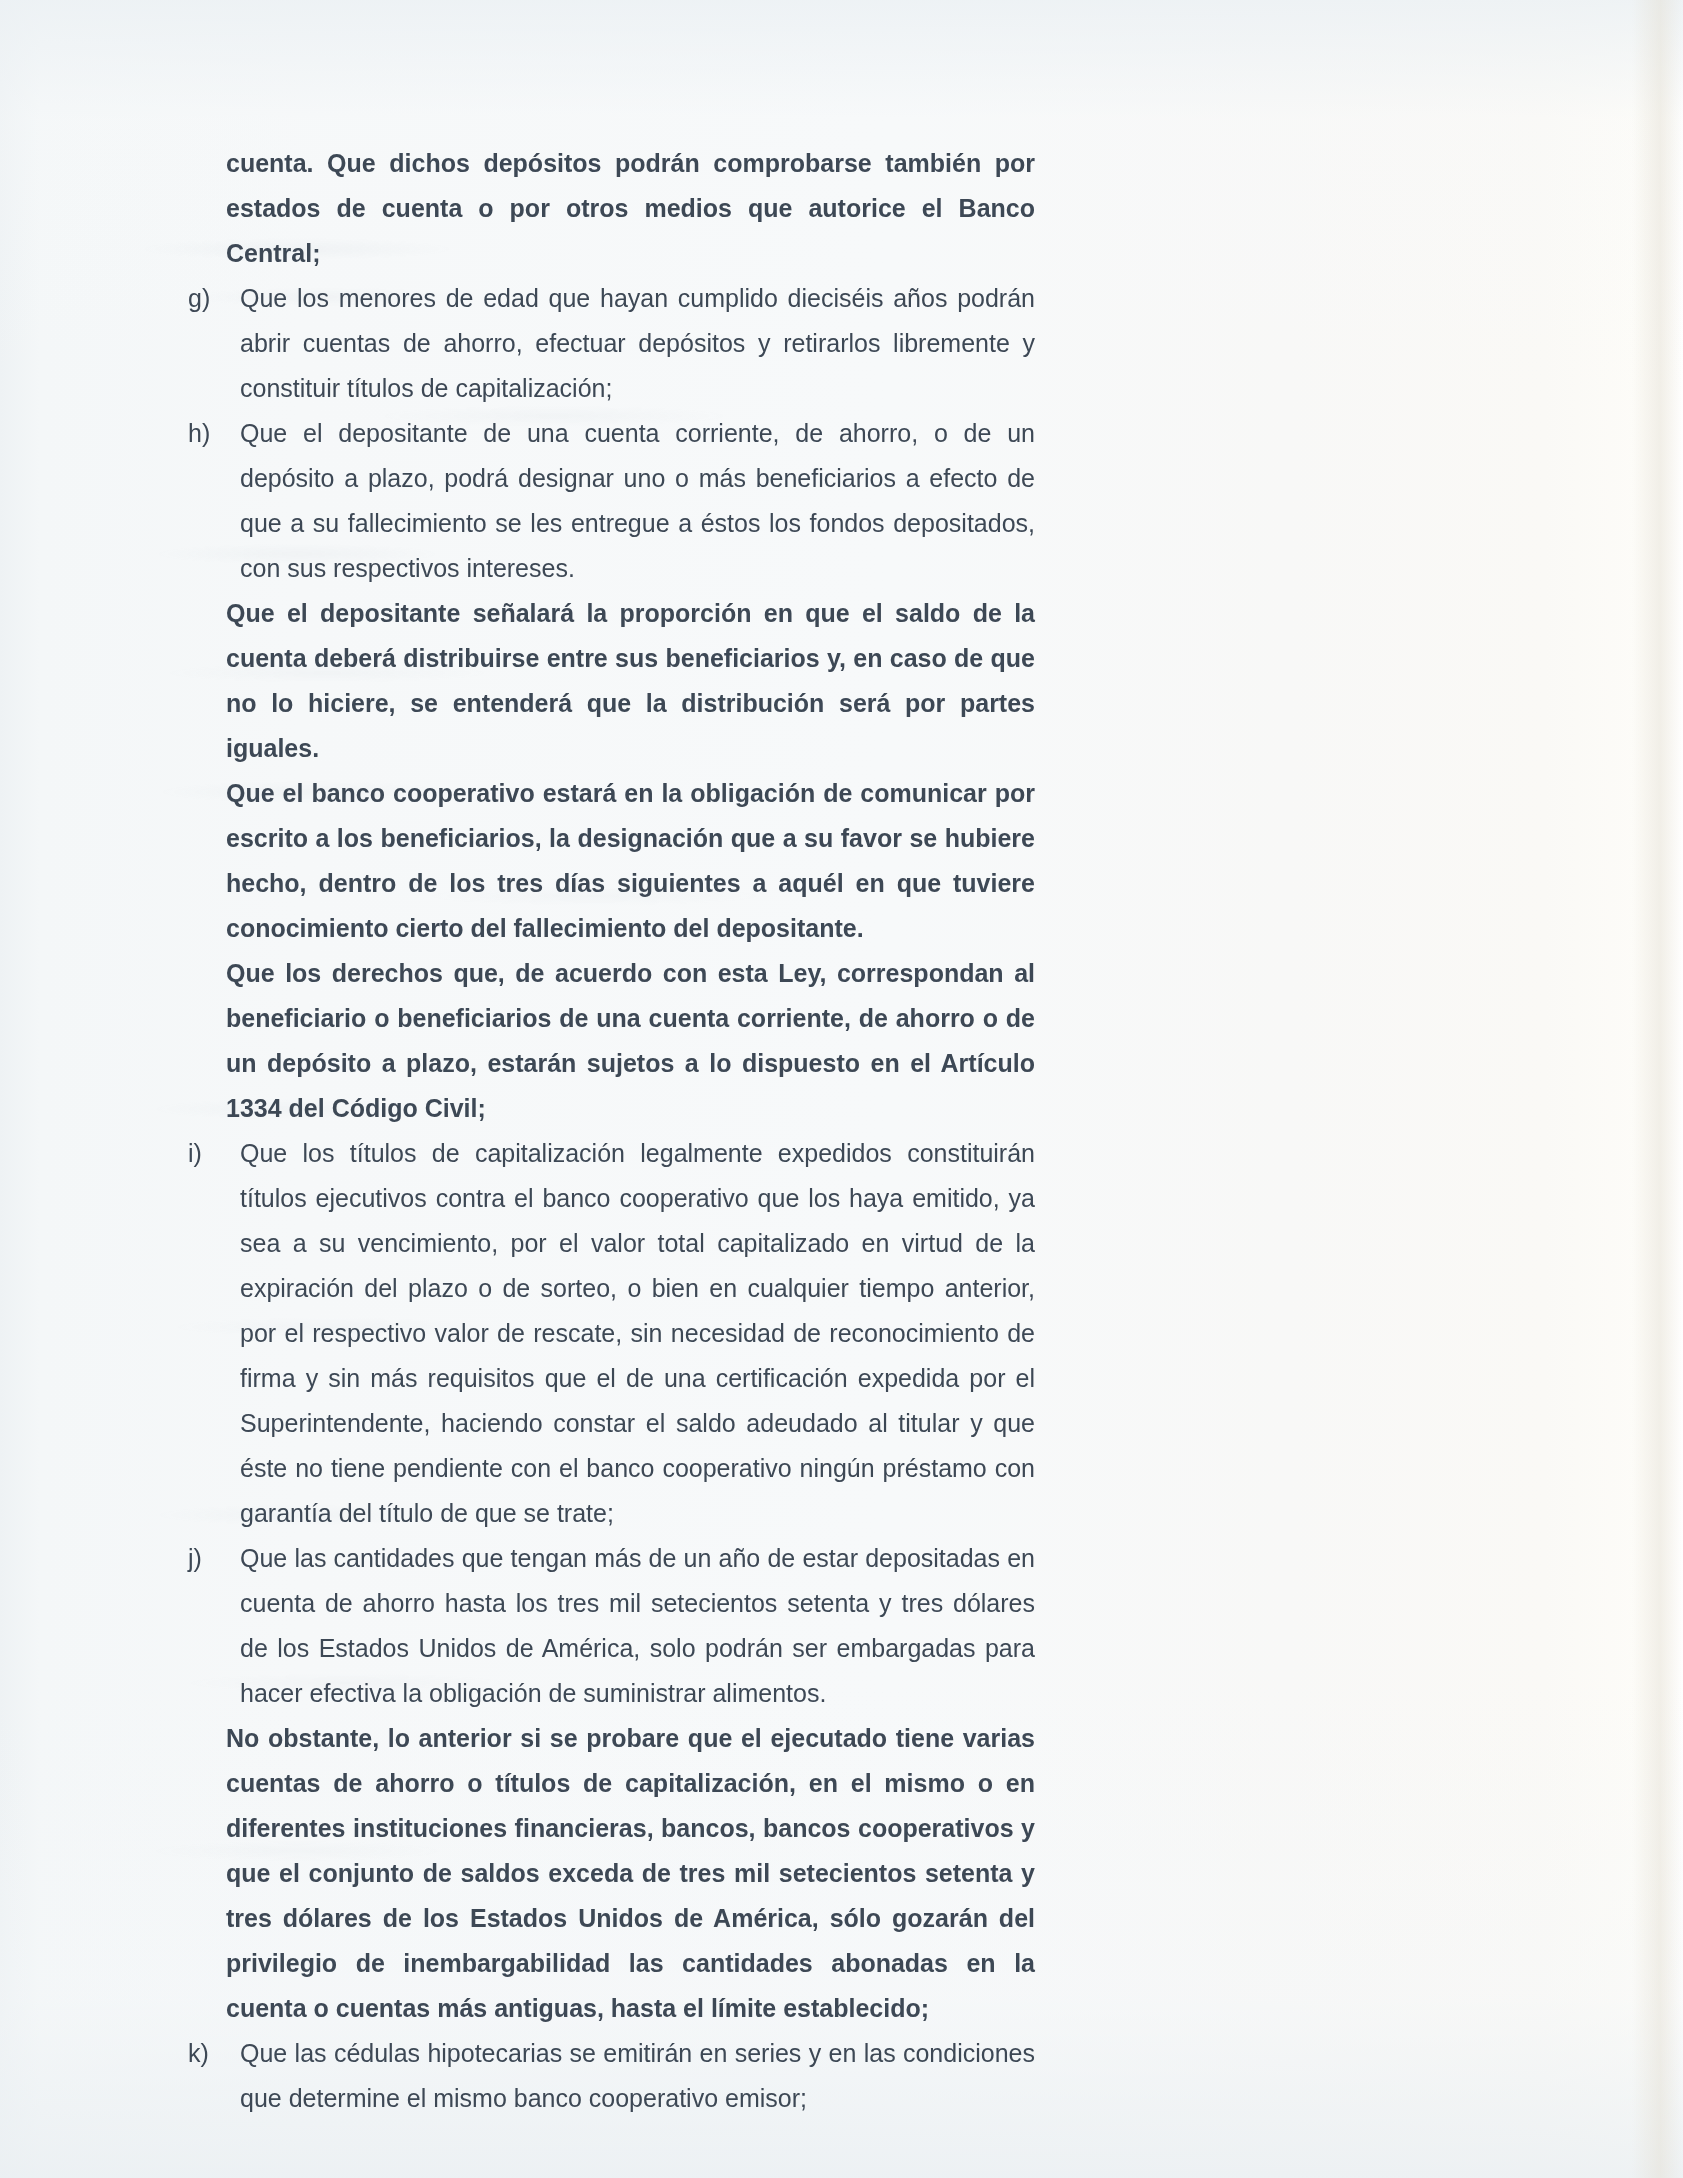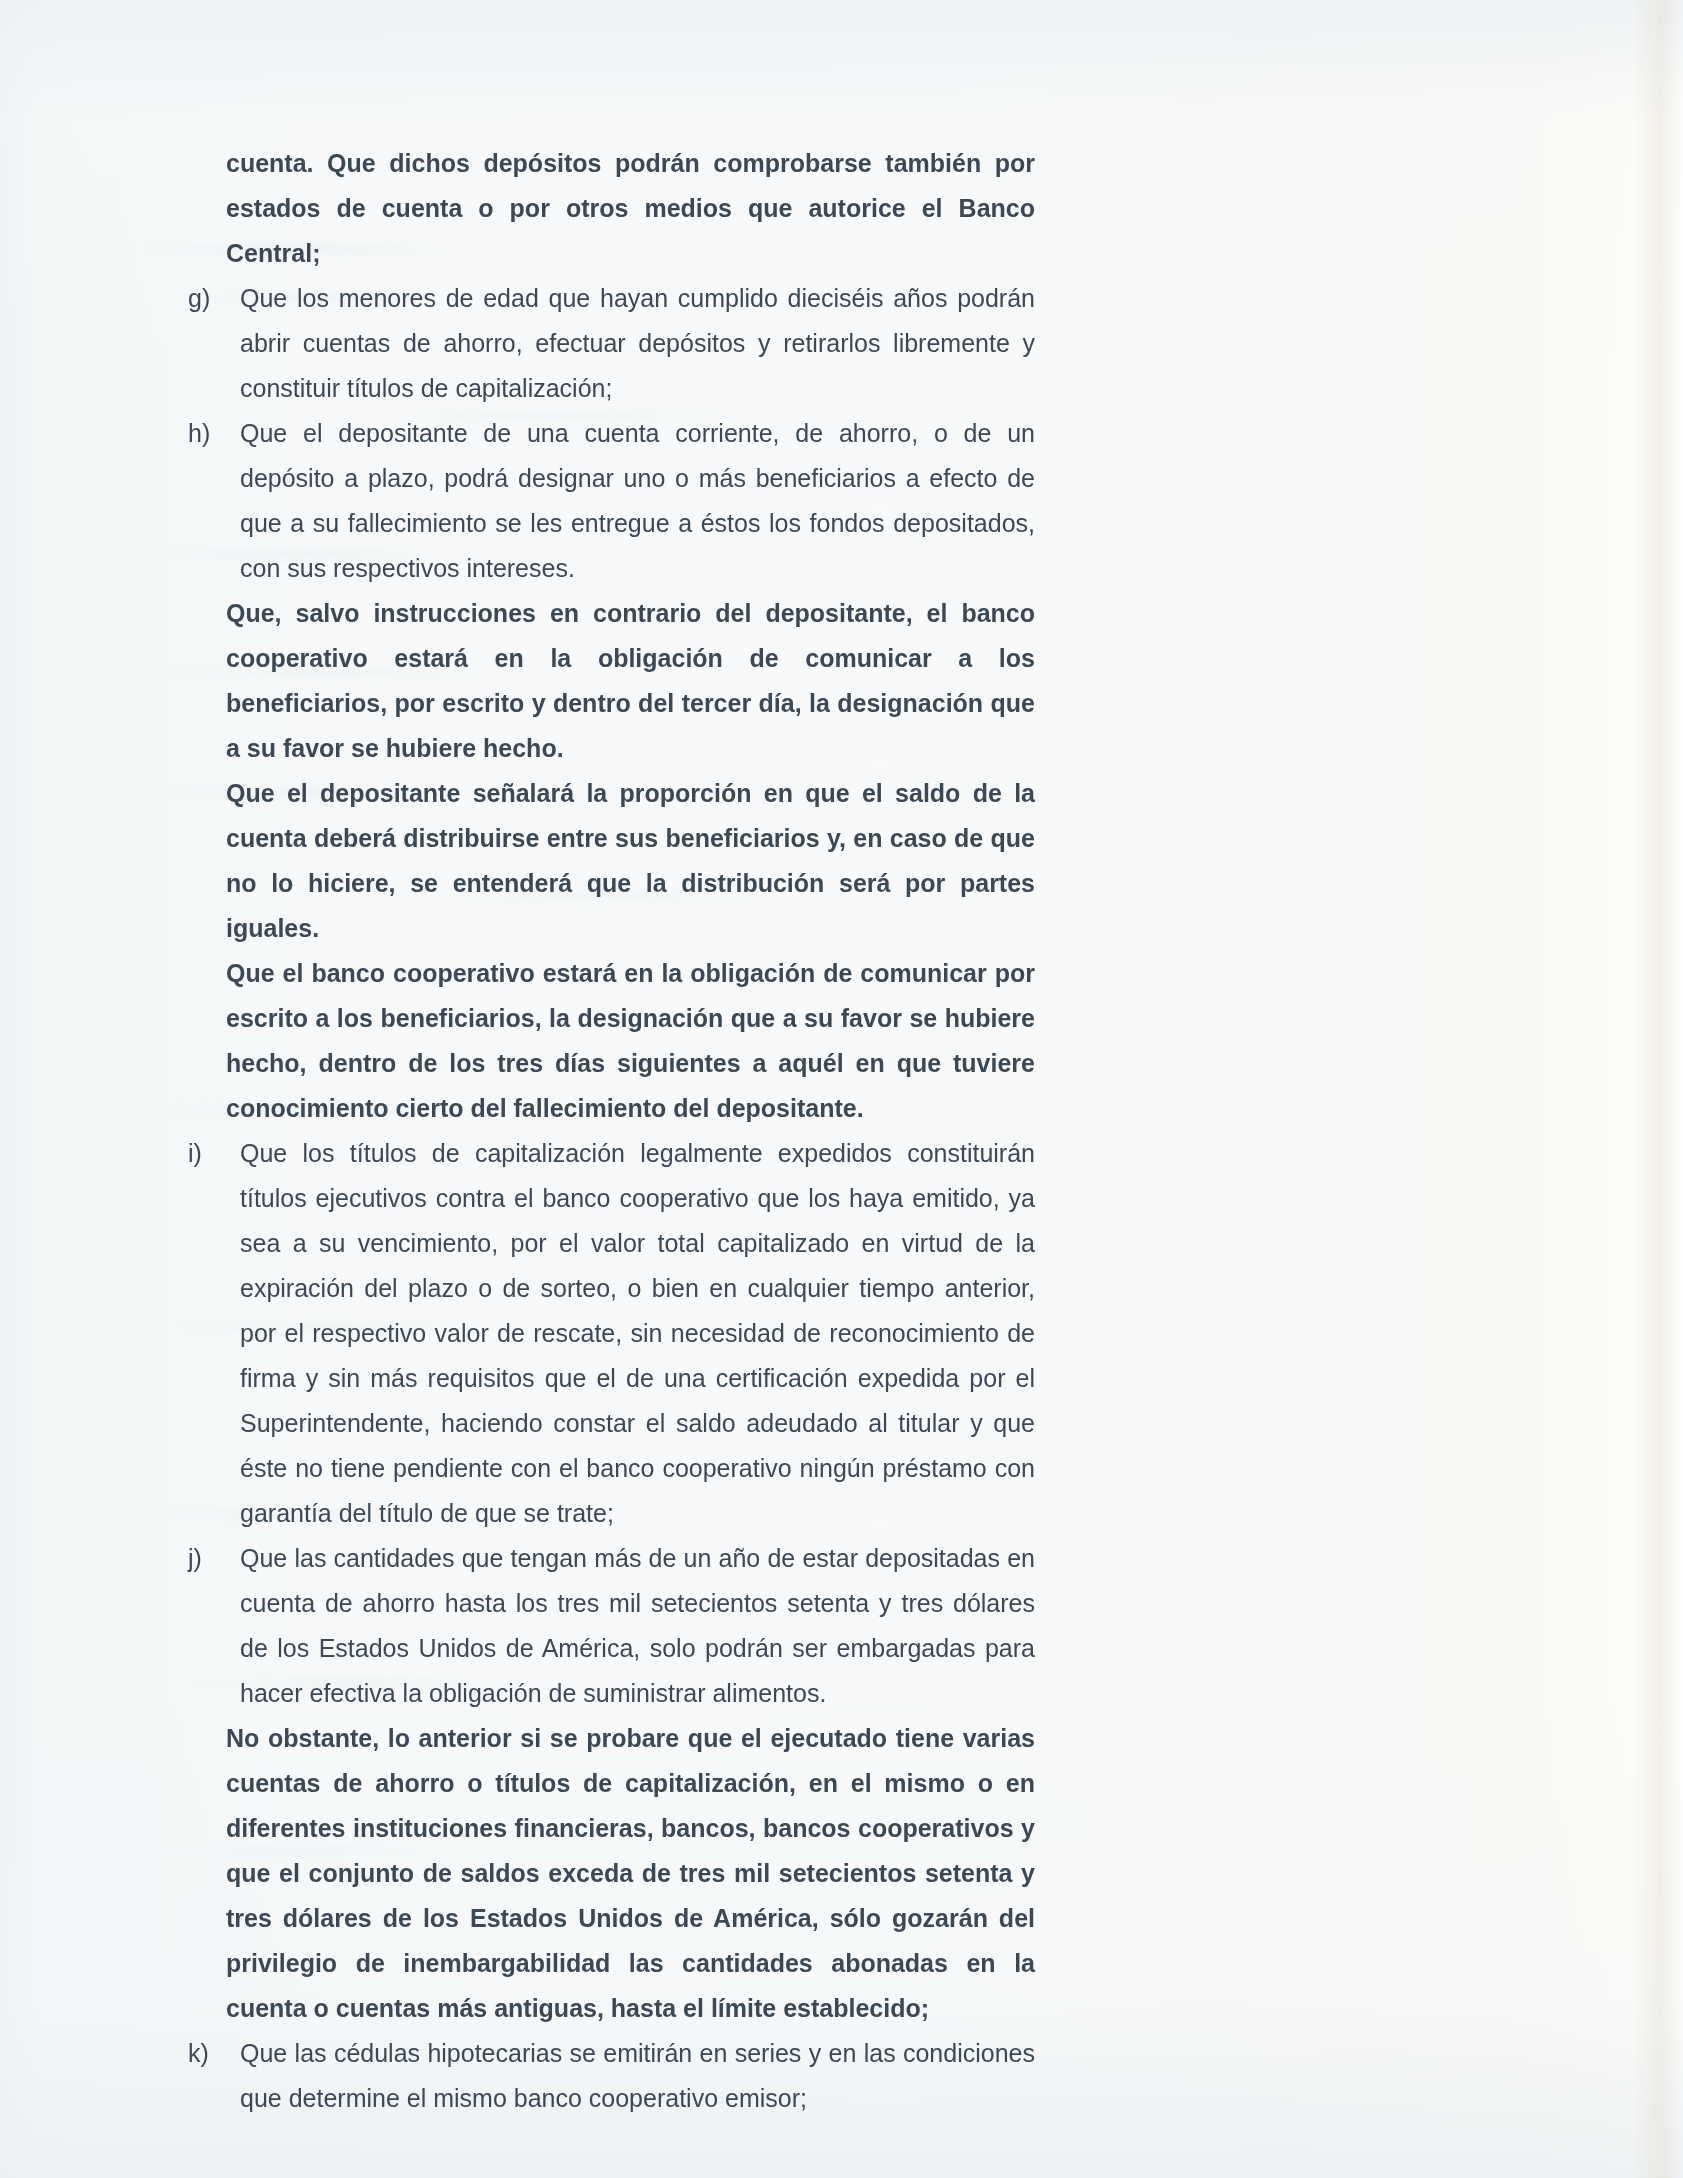--- a/index.html
+++ b/index.html
@@ -141,27 +141,27 @@
     </div>
     <div class="para">
       <span class="marker">g)</span>
       <span class="body">Que los menores de edad que hayan cumplido dieciséis años podrán abrir cuentas de ahorro, efectuar depósitos y retirarlos libremente y constituir títulos de capitalización;</span>
     </div>
     <div class="para">
       <span class="marker">h)</span>
       <span class="body">Que el depositante de una cuenta corriente, de ahorro, o de un depósito a plazo, podrá designar uno o más beneficiarios a efecto de que a su fallecimiento se les entregue a éstos los fondos depositados, con sus respectivos intereses.</span>
     </div>
     <div class="para cont nomarker">
-      <span class="body">Que, salvo instrucciones en contrario del depositante, el banco cooperativo estará en la obligación de comunicar a los beneficiarios, por escrito y dentro del tercer día, la designación que a su favor se hubiere hecho.</span>
-    </div>
-    <div class="para cont nomarker">
       <span class="body">Que el depositante señalará la proporción en que el saldo de la cuenta deberá distribuirse entre sus beneficiarios y, en caso de que no lo hiciere, se entenderá que la distribución será por partes iguales.</span>
     </div>
     <div class="para cont nomarker">
       <span class="body">Que el banco cooperativo estará en la obligación de comunicar por escrito a los beneficiarios, la designación que a su favor se hubiere hecho, dentro de los tres días siguientes a aquél en que tuviere conocimiento cierto del fallecimiento del depositante.</span>
+    </div>
+    <div class="para cont nomarker">
+      <span class="body">Que los derechos que, de acuerdo con esta Ley, correspondan al beneficiario o beneficiarios de una cuenta corriente, de ahorro o de un depósito a plazo, estarán sujetos a lo dispuesto en el Artículo 1334 del Código Civil;</span>
     </div>
     <div class="para">
       <span class="marker">i)</span>
       <span class="body">Que los títulos de capitalización legalmente expedidos constituirán títulos ejecutivos contra el banco cooperativo que los haya emitido, ya sea a su vencimiento, por el valor total capitalizado en virtud de la expiración del plazo o de sorteo, o bien en cualquier tiempo anterior, por el respectivo valor de rescate, sin necesidad de reconocimiento de firma y sin más requisitos que el de una certificación expedida por el Superintendente, haciendo constar el saldo adeudado al titular y que éste no tiene pendiente con el banco cooperativo ningún préstamo con garantía del título de que se trate;</span>
     </div>
     <div class="para">
       <span class="marker">j)</span>
       <span class="body">Que las cantidades que tengan más de un año de estar depositadas en cuenta de ahorro hasta los tres mil setecientos setenta y tres dólares de los Estados Unidos de América, solo podrán ser embargadas para hacer efectiva la obligación de suministrar alimentos.</span>
     </div>
     <div class="para cont nomarker">

